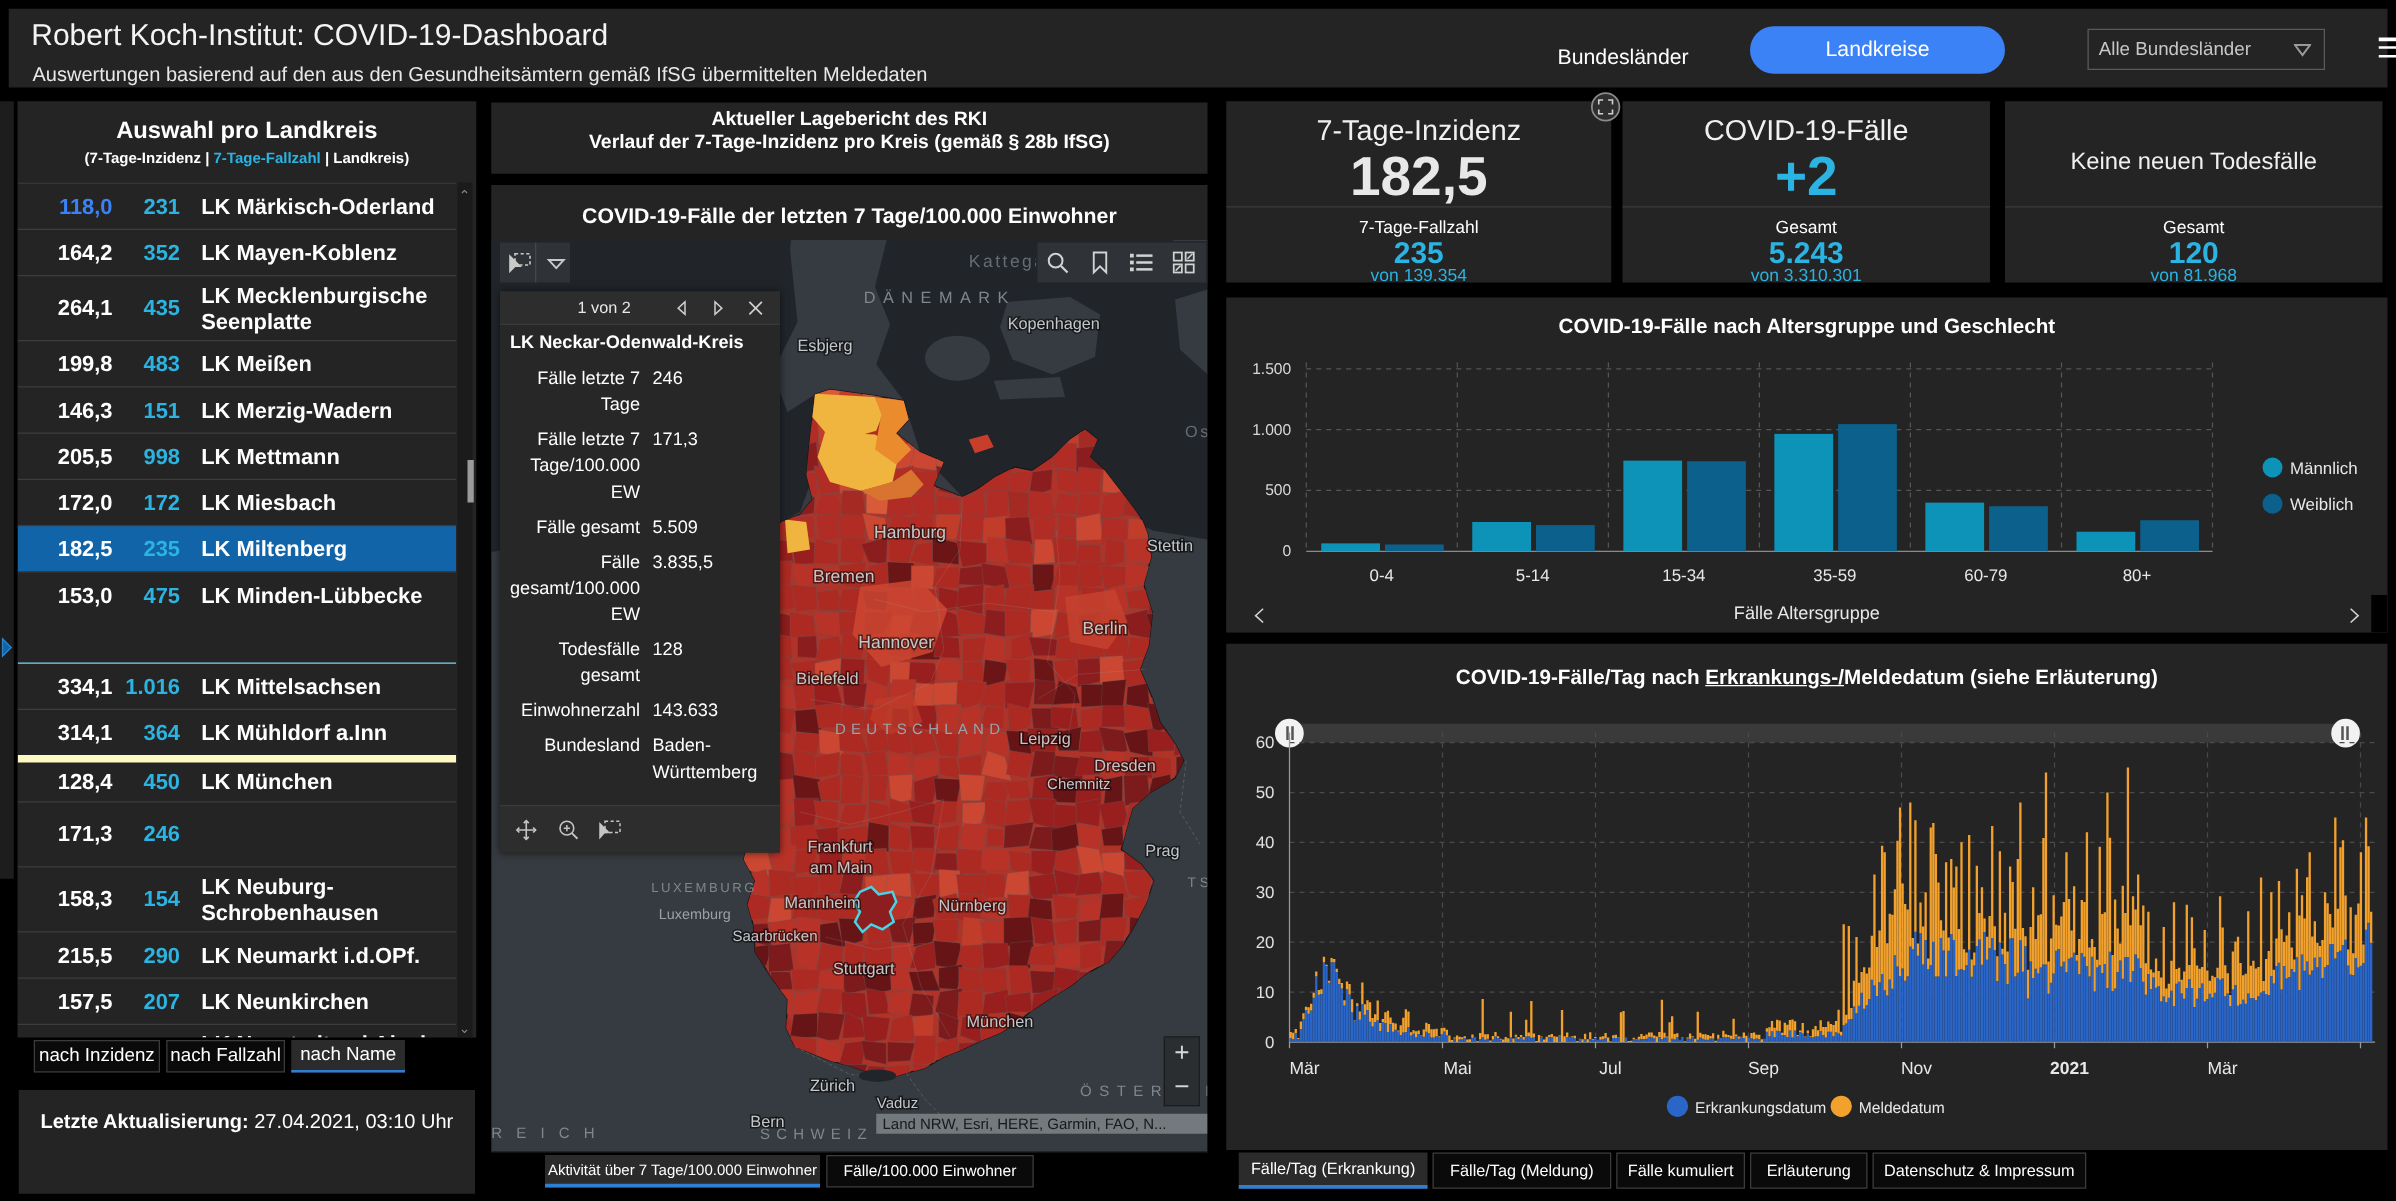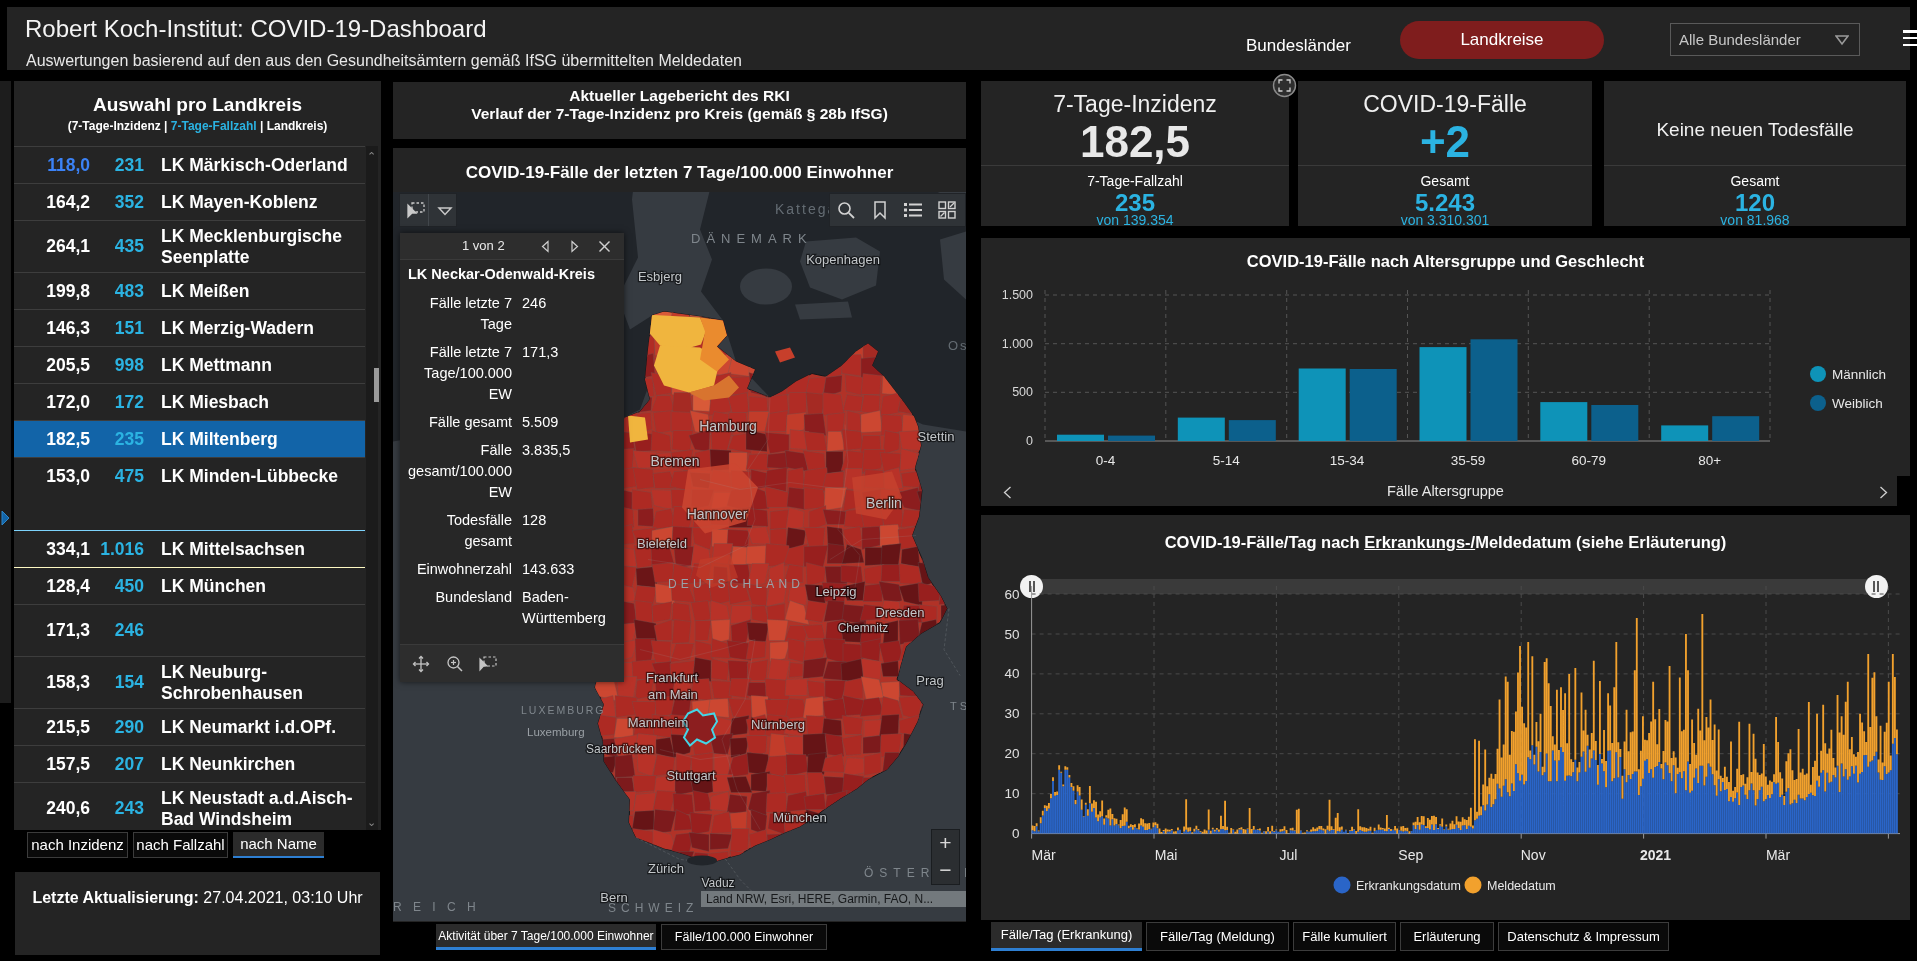--- a/index.html
+++ b/index.html
@@ -4,21 +4,21 @@
 html,body{width:1917px;height:961px;background:#000;overflow:hidden;font-family:"Liberation Sans",sans-serif;}
 .abs{position:absolute;}
 .panel{position:absolute;background:#242424;}
 .ctr{text-align:center;}
 .cyan{color:#2bb3e2;}
 </style></head><body>
 <div class="panel" style="left:7px;top:7px;width:1903px;height:63px;">
  <div class="abs" style="left:18px;top:8px;font-size:24px;color:#f4f4f4;">Robert Koch-Institut: COVID-19-Dashboard</div>
  <div class="abs" style="left:19px;top:45px;font-size:16px;color:#e8e8e8;">Auswertungen basierend auf den aus den Gesundheitsämtern gemäß IfSG übermittelten Meldedaten</div>
  <div class="abs" style="left:1239px;top:29px;font-size:17px;color:#fff;">Bundesländer</div>
- <div class="abs" style="left:1393px;top:14px;width:204px;height:38px;background:#7f1d1d;border-radius:19px;color:#fff;font-size:17px;text-align:center;line-height:38px;">Landkreise</div>
+ <div class="abs" style="left:1393px;top:14px;width:204px;height:38px;background:#3b82f6;border-radius:19px;color:#fff;font-size:17px;text-align:center;line-height:38px;">Landkreise</div>
  <div class="abs" style="left:1663px;top:16px;width:190px;height:33px;border:1px solid #5a5a5a;color:#c7c7c7;font-size:15px;line-height:31px;padding-left:8px;">Alle Bundesländer
    <svg class="abs" style="right:10px;top:11px;" width="14" height="11" viewBox="0 0 14 11">
         <path d="M1 1 L13 1 L7 9 Z" fill="none" stroke="#9a9a9a" stroke-width="1.6"></path>
       </svg>
  </div>
  <div class="abs" style="left:1896px;top:23px;width:19px;height:17px;">
    <div style="height:2.6px;background:#fff;margin-bottom:4.2px;"></div>
    <div style="height:2.6px;background:#fff;margin-bottom:4.2px;"></div>
    <div style="height:2.6px;background:#fff;"></div>
  </div>
@@ -74,21 +74,26 @@
       <div style="position:relative;width:351px;height:37px;border-top:1px solid #3d3d3d;">
         <div class="abs" style="left:0;top:0;width:76px;height:100%;display:flex;align-items:center;justify-content:flex-end;font-size:17.5px;font-weight:bold;color:#fff;">153,0</div>
         <div class="abs" style="left:76px;top:0;width:54px;height:100%;display:flex;align-items:center;justify-content:flex-end;font-size:17.5px;font-weight:bold;color:#2bb3e2;">475</div>
         <div class="abs" style="left:147px;top:0;width:200px;height:100%;display:flex;align-items:center;font-size:17.5px;font-weight:bold;color:#fff;line-height:21px;white-space:nowrap;">LK Minden-Lübbecke</div>
       </div>
       <div style="position:relative;width:351px;height:37px;border-top:1px solid #7dd3fc;margin-top:36px;">
         <div class="abs" style="left:0;top:0;width:76px;height:100%;display:flex;align-items:center;justify-content:flex-end;font-size:17.5px;font-weight:bold;color:#fff;">334,1</div>
         <div class="abs" style="left:76px;top:0;width:54px;height:100%;display:flex;align-items:center;justify-content:flex-end;font-size:17.5px;font-weight:bold;color:#2bb3e2;">1.016</div>
         <div class="abs" style="left:147px;top:0;width:200px;height:100%;display:flex;align-items:center;font-size:17.5px;font-weight:bold;color:#fff;line-height:21px;white-space:nowrap;">LK Mittelsachsen</div>
       </div>
-      <div style="position:relative;width:351px;height:37px;border-top:1px solid #fef9c3;text-align:right;">
+      <div style="position:relative;width:351px;height:37px;border-top:1px solid #3d3d3d;">
+        <div class="abs" style="left:0;top:0;width:76px;height:100%;display:flex;align-items:center;justify-content:flex-end;font-size:17.5px;font-weight:bold;color:#fff;">314,1</div>
+        <div class="abs" style="left:76px;top:0;width:54px;height:100%;display:flex;align-items:center;justify-content:flex-end;font-size:17.5px;font-weight:bold;color:#2bb3e2;">364</div>
+        <div class="abs" style="left:147px;top:0;width:200px;height:100%;display:flex;align-items:center;font-size:17.5px;font-weight:bold;color:#fff;line-height:21px;white-space:nowrap;">LK Mühldorf a.Inn</div>
+      </div>
+      <div style="position:relative;width:351px;height:37px;border-top:6px solid #fef9c3;text-align:right;">
         <div class="abs" style="left:0;top:0;width:76px;height:100%;display:flex;align-items:center;justify-content:flex-end;font-size:17.5px;font-weight:bold;color:#fff;">128,4</div>
         <div class="abs" style="left:76px;top:0;width:54px;height:100%;display:flex;align-items:center;justify-content:flex-end;font-size:17.5px;font-weight:bold;color:#2bb3e2;">450</div>
         <div class="abs" style="left:147px;top:0;width:200px;height:100%;display:flex;align-items:center;font-size:17.5px;font-weight:bold;color:#fff;line-height:21px;white-space:nowrap;">LK München</div>
       </div>
       <div style="position:relative;width:351px;height:52px;border-top:1px solid #3d3d3d;">
         <div class="abs" style="left:0;top:0;width:76px;height:100%;display:flex;align-items:center;justify-content:flex-end;font-size:17.5px;font-weight:bold;color:#fff;">171,3</div>
         <div class="abs" style="left:76px;top:0;width:54px;height:100%;display:flex;align-items:center;justify-content:flex-end;font-size:17.5px;font-weight:bold;color:#2bb3e2;">246</div>
       </div>
       <div style="position:relative;width:351px;height:52px;border-top:1px solid #3d3d3d;">
         <div class="abs" style="left:0;top:0;width:76px;height:100%;display:flex;align-items:center;justify-content:flex-end;font-size:17.5px;font-weight:bold;color:#fff;">158,3</div>

